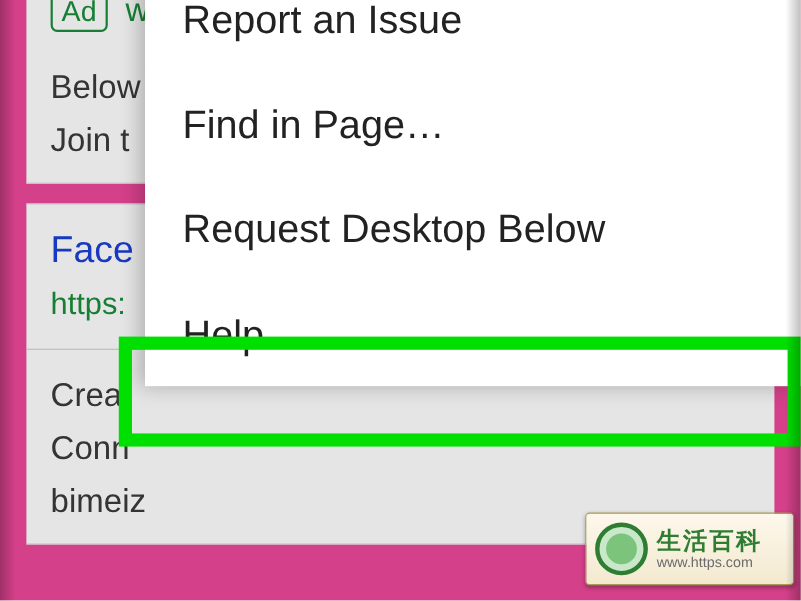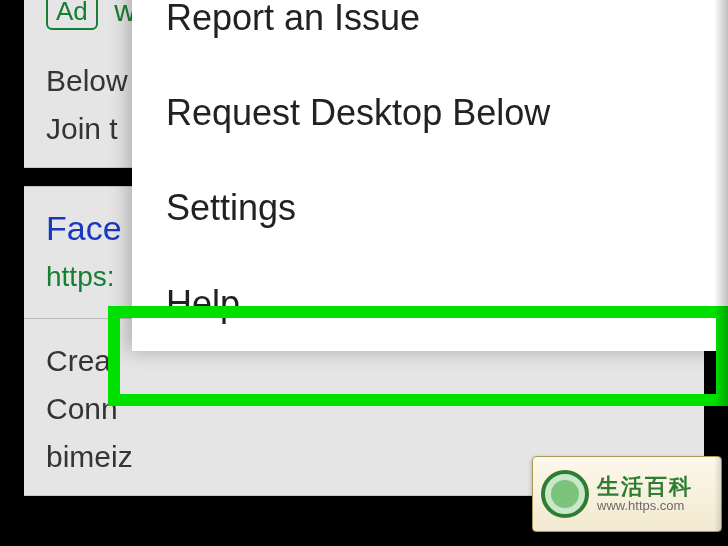--- a/index.html
+++ b/index.html
@@ -8,21 +8,21 @@
     width: 728px;
     height: 546px;
     overflow: hidden;
     font-family: -apple-system, Helvetica, Arial, sans-serif;
     background: #e8e8e8;
   }
   .stage {
     position: relative;
     width: 728px;
     height: 546px;
-    background: #000000;
+    background: #ec4899;
   }
   .dim-overlay {
     position: absolute;
     inset: 0;
     background: rgba(0,0,0,0.10);
     pointer-events: none;
   }
   .bg {
     position: absolute;
     inset: 0;
@@ -97,21 +97,21 @@
     box-sizing: border-box;
     pointer-events: none;
   }
 
   
   .watermark {
     position: absolute;
     right: 6px;
     bottom: 14px;
     width: 190px;
-    height: 76px;
+    height: 66px;
     background: linear-gradient(#fdf8ec, #f2e9cf);
     border: 1px solid #aa9a55;
     border-radius: 4px;
     box-shadow: 0 2px 4px rgba(0,0,0,0.3);
     display: flex;
     align-items: center;
     padding: 4px 8px;
     box-sizing: border-box;
     gap: 8px;
   }
@@ -188,22 +188,22 @@
       <div>Conn</div>
       <div>bimeiz</div>
     </div>
 
   </div>
 
   <div class="dim-overlay"></div>
 
   <div class="menu">
     <div class="menu-item">Report an Issue</div>
+    <div class="menu-item">Find in Page…</div>
     <div class="menu-item">Request Desktop Below</div>
-    <div class="menu-item">Settings</div>
     <div class="menu-item">Help</div>
   </div>
 
   <div class="highlight-frame" style="left:108px; top:306px; width:620px; height:100px;"></div>
 
   <div class="watermark">
     <div class="wm-logo">
       <div class="ring"></div>
       <div class="inner"></div>
     </div>

